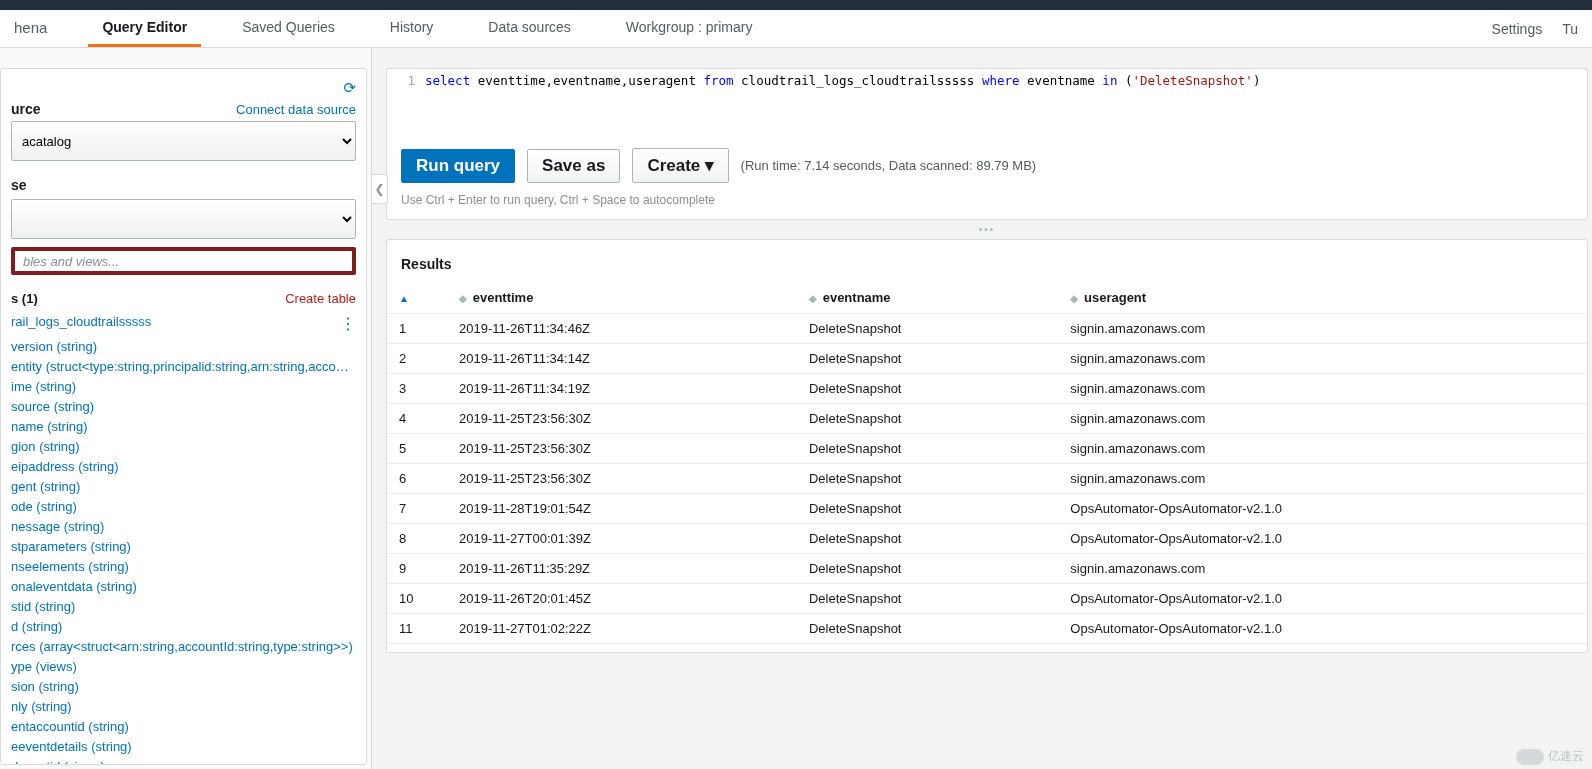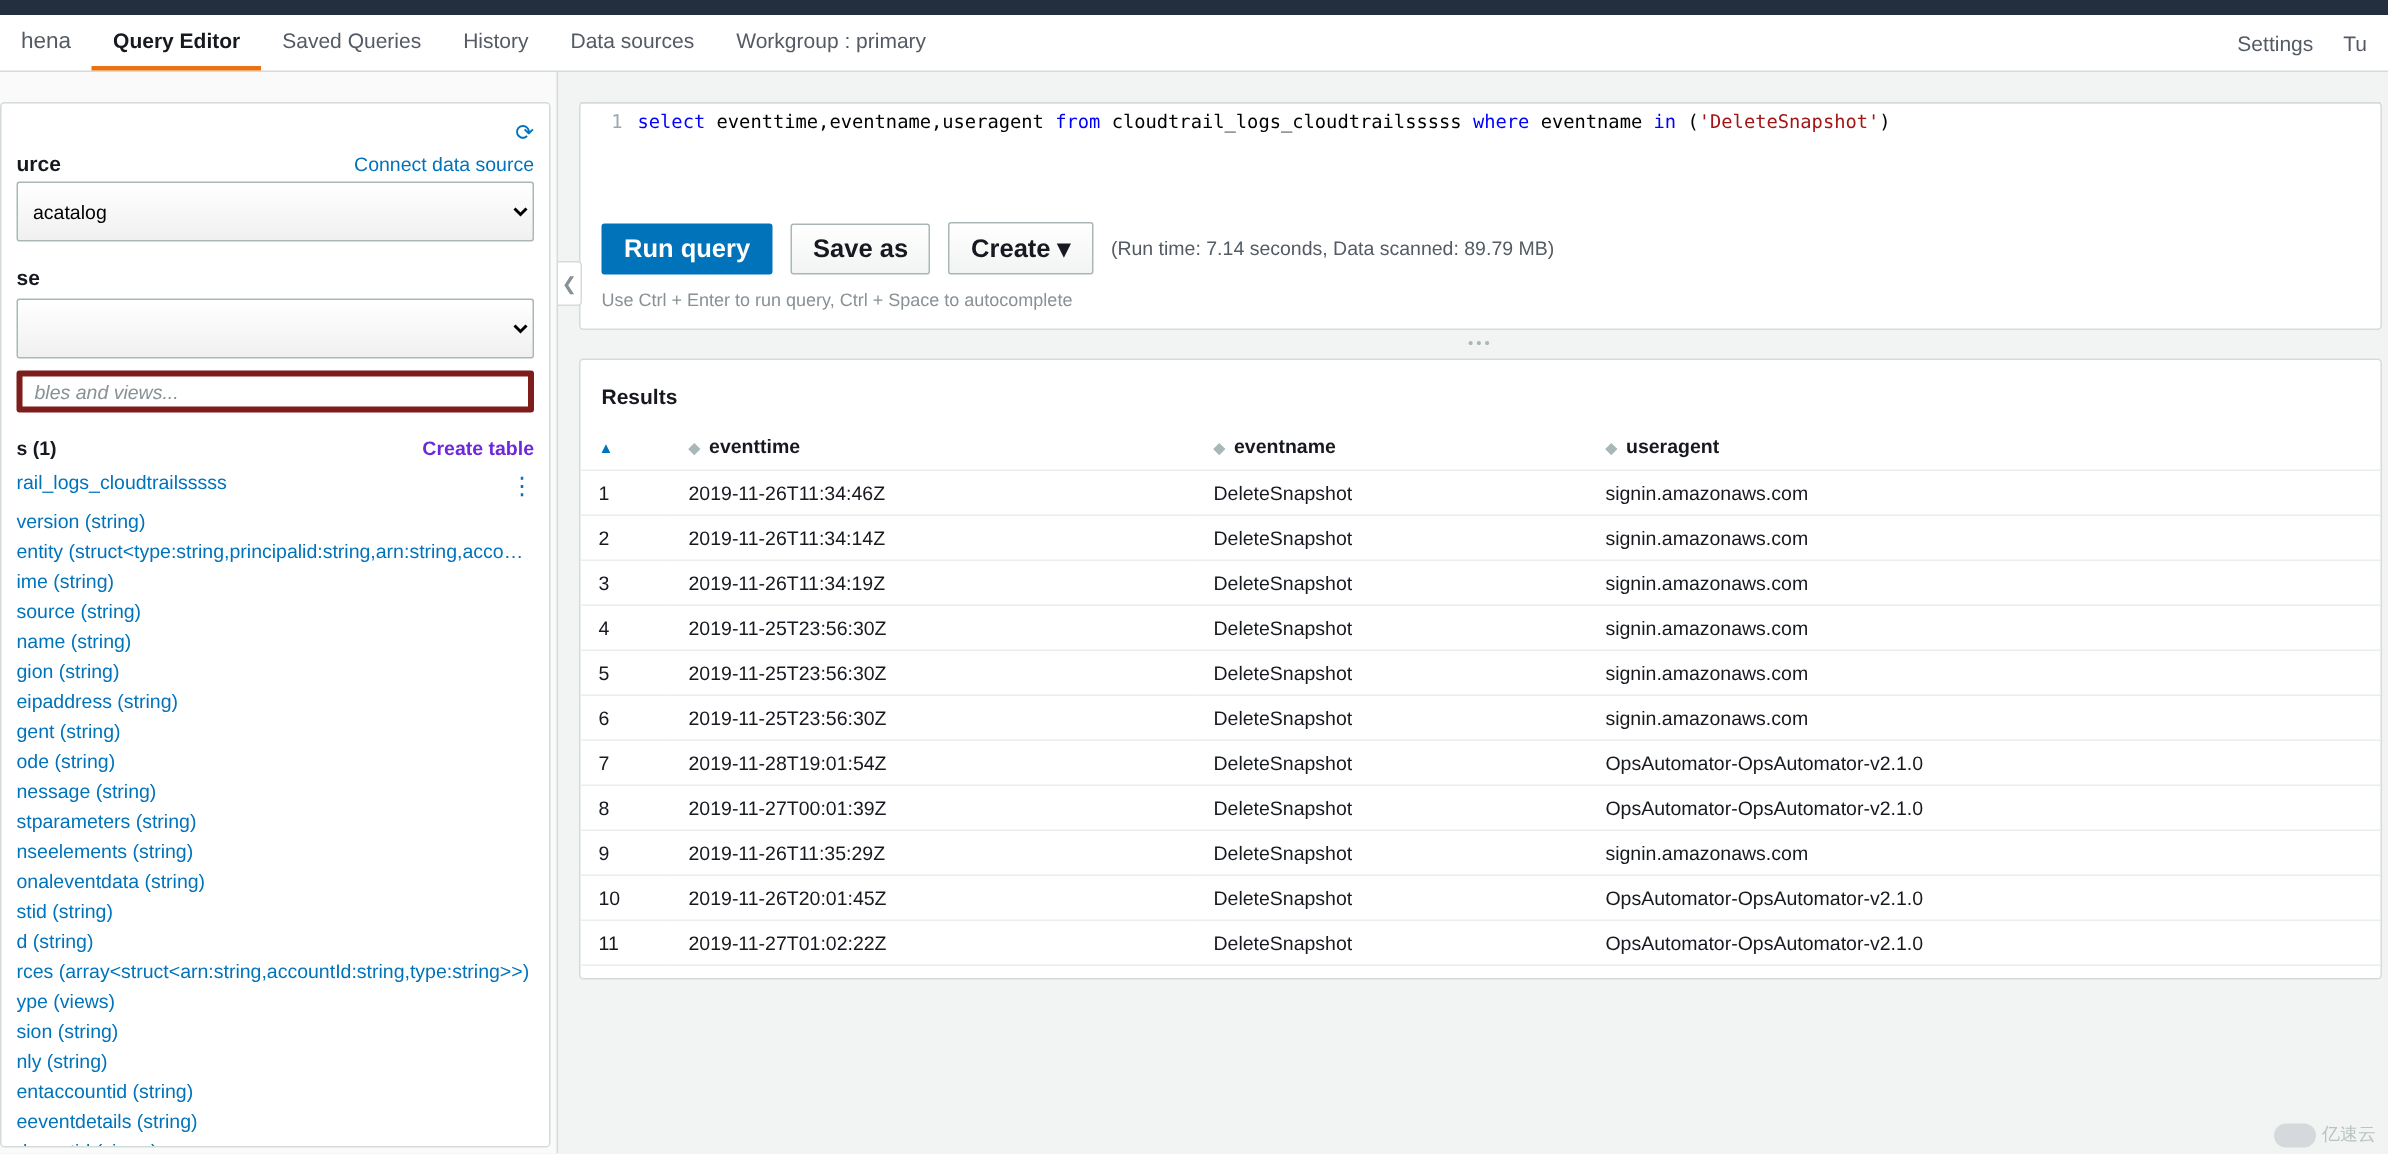--- a/index.html
+++ b/index.html
@@ -1,36 +1,36 @@
 <!DOCTYPE html>
 <html><head>
 <meta charset="utf-8">
 <style>
 * { margin: 0; padding: 0; box-sizing: border-box; }
 body { font-family: "Amazon Ember", "Helvetica Neue", Arial, sans-serif; font-size: 13px; color: #16191f; background: #f2f3f3; overflow: hidden; }
 .topbar-dark { background: #232f3e; height: 10px; width: 100%; }
 .subnav { background: #fff; height: 38px; display: flex; align-items: stretch; border-bottom: 1px solid #d5dbdb; padding: 0 14px; }
-.subnav-left { display: flex; align-items: stretch; }
+.subnav-left { display: flex; align-items: stretch; gap: 27px; }
 .subnav-right { margin-left: auto; display: flex; align-items: center; gap: 20px; }
 .brand { font-size: 15px; color: #545b64; padding: 9px 14px 0 0; }
 .subnav-tab { padding: 9px 14px 0 14px; font-size: 14px; color: #545b64; cursor: pointer; }
 .subnav-tab.active { color: #16191f; font-weight: 700; border-bottom: 3px solid #ec7211; }
 .subnav-link { font-size: 14px; color: #545b64; cursor: pointer; }
 .main-row { display: flex; height: calc(100vh - 48px); }
 .sidebar { width: 372px; background: #fafafa; border-right: 1px solid #d5dbdb; padding: 0; overflow: hidden; }
 .panel { background: #fff; border: 1px solid #d5dbdb; border-radius: 3px; margin: 20px 4px 4px 0; padding: 10px 10px 14px 10px; height: calc(100% - 24px); overflow-y: auto; }
 .panel-head { display: flex; justify-content: space-between; align-items: center; margin-bottom: 4px; }
 .panel-head .title { font-weight: 700; font-size: 14px; color: #16191f; }
 .panel-head .link { color: #0073bb; font-size: 13px; cursor: pointer; }
 .refresh-ic { color: #0073bb; cursor: pointer; font-size: 15px; }
 .sidebar select { width: 100%; height: 40px; border: 1px solid #aab7b8; border-radius: 2px; background: linear-gradient(#fff,#f0f0f0); padding: 2px 6px; font-size: 13px; margin-bottom: 8px; }
 .sidebar input.filter { width: 100%; height: 28px; border: 4px solid #7f1d1d; border-radius: 2px; padding: 4px 8px; font-size: 13px; }
 .section-label { font-weight: 700; font-size: 14px; margin: 8px 0 6px 0; }
 .tables-head { display: flex; justify-content: space-between; align-items: center; margin: 16px 0 4px; font-weight: 700; font-size: 13px; }
-.tables-head .link { color: #6d28d9; font-weight: 700; cursor: pointer; }
+.tables-head .link { color: #b91c1c; font-weight: 400; cursor: pointer; }
 .table-name { display: flex; justify-content: space-between; color: #0073bb; font-size: 13px; padding: 4px 0; cursor: pointer; }
 .kebab { color: #0073bb; font-size: 16px; cursor: pointer; }
 .col-list { list-style: none; padding-left: 0; }
 .col-list li { color: #0073bb; font-size: 13px; line-height: 20px; white-space: nowrap; overflow: hidden; text-overflow: ellipsis; }
 .content { flex: 1; position: relative; padding: 0 4px 0 14px; overflow-y: auto; }
 .collapse-toggle { position: absolute; left: 0; top: 126px; width: 16px; height: 30px; background: #fff; border: 1px solid #d5dbdb; border-left: none; border-radius: 0 3px 3px 0; display: flex; align-items: center; justify-content: center; color: #879196; cursor: pointer; font-size: 12px; z-index: 3; }
 .editor-card { background: #fff; border: 1px solid #d5dbdb; border-radius: 3px; margin-top: 20px; }
 .tabs { display: flex; gap: 6px; padding: 10px 10px 0 10px; align-items: center; }
 .tab { border: 1px solid #aab7b8; border-bottom: none; border-radius: 3px 3px 0 0; background: #fff; padding: 6px 10px; font-size: 13px; display: flex; align-items: center; gap: 6px; }
 .tab.active { border-top: 3px solid #ec7211; padding-top: 4px; font-weight: 400; }

